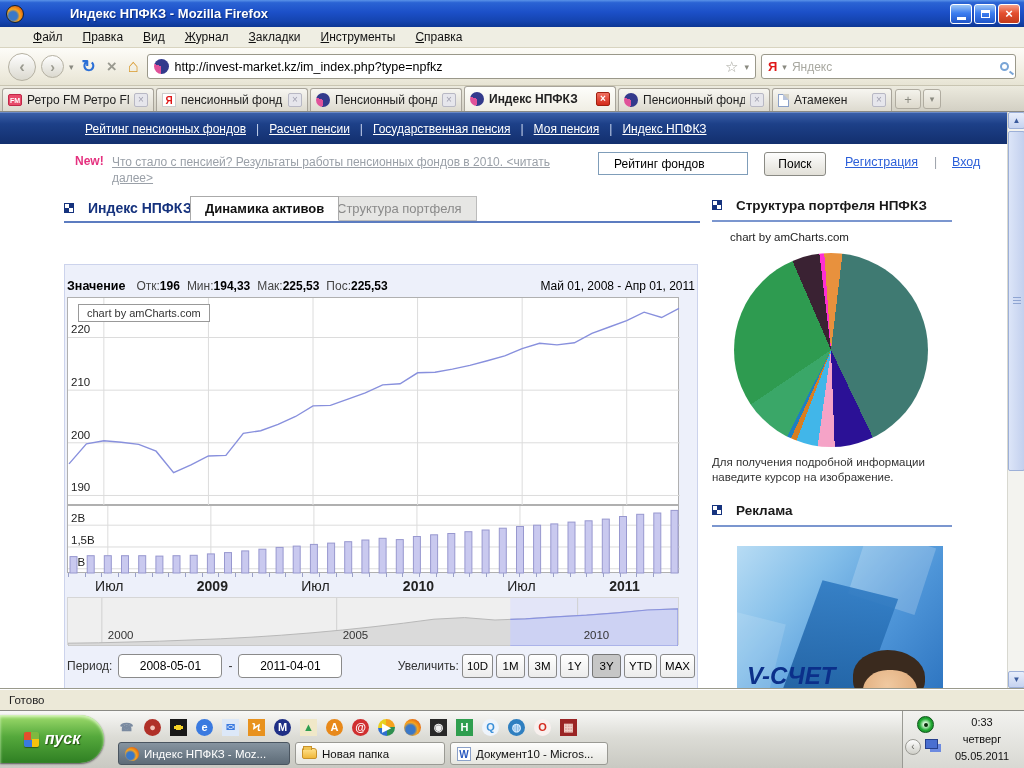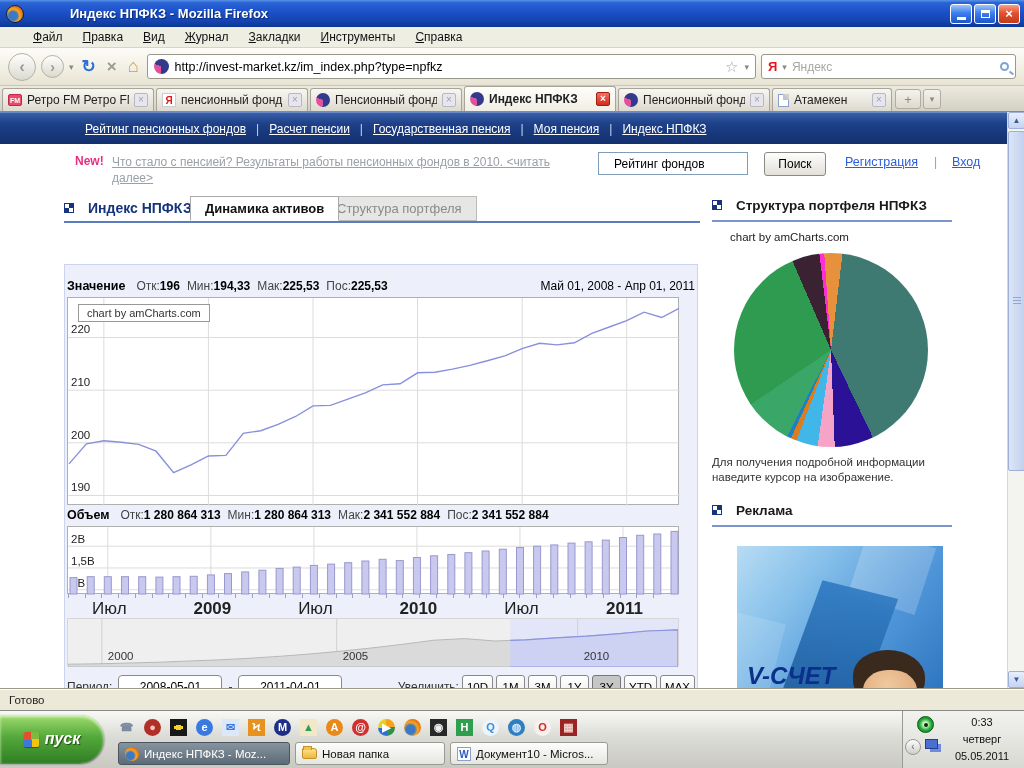--- a/index.html
+++ b/index.html
@@ -113,21 +113,21 @@
   .chead b { color:#000; }
   .chead .spacer { flex:1; }
   .chead .pl { color:#000; }
   .chartwrap { position:relative; width:612px; background:#fff; border:1px solid #b0b0b0; }
   .lc { height:208px; } .vc { height:68px; }
   .watermark { position:absolute; left:10px; top:6px; border:1px solid #999; background:#fff;
     padding:2px 8px; font-size:11px; color:#333; }
   .xaxis { position:relative; width:612px; height:20px; }
   .xaxis .ticks { position:absolute; left:1px; top:0; width:594px; height:4px;
     background:repeating-linear-gradient(90deg,#9aa0c8 0 1px,transparent 1px 16.72px); }
-  .xaxis .xt { position:absolute; top:5px; font-size:17px; color:#222; width:40px; text-align:center; }
+  .xaxis .xt { position:absolute; top:5px; font-size:14px; color:#222; width:40px; text-align:center; }
   .xaxis .xt.b { font-weight:bold; }
   .slider { position:relative; width:612px; height:48px; margin-top:4px; background:#efefef; border:1px solid #d6d6d6; }
   .slider .yl { position:absolute; bottom:3px; font-size:11.5px; color:#333; }
   .period-row { display:flex; align-items:center; margin-top:9px; font-size:12px; color:#333; }
   .pinput { width:104px; height:24px; border:1px solid #8a8a8a; border-radius:4px; text-align:center;
     font-size:12px; margin:0 6px; font-family:"Liberation Sans",sans-serif; }
   .zoombtn { height:24px; min-width:29px; border:1px solid #888; border-radius:3px; margin-left:3px;
     background:linear-gradient(180deg,#fff,#ececec); font-size:11.5px; font-family:"Liberation Sans",sans-serif; padding:0 4px; }
   .zoombtn.active { background:#c6c6c6; border-color:#777; }
 
@@ -341,27 +341,20 @@
           <text x="3" y="193.46835443037975" font-size="11.5" fill="#222">190</text>
           <line x1="0" y1="144.81012658227849" x2="612" y2="144.81012658227849" stroke="#dcdcdc"></line>
           <text x="3" y="140.81012658227849" font-size="11.5" fill="#222">200</text>
           <line x1="0" y1="92.15189873417721" x2="612" y2="92.15189873417721" stroke="#dcdcdc"></line>
           <text x="3" y="88.15189873417721" font-size="11.5" fill="#222">210</text>
           <line x1="0" y1="39.493670886075954" x2="612" y2="39.493670886075954" stroke="#dcdcdc"></line>
           <text x="3" y="35.493670886075954" font-size="11.5" fill="#222">220</text>
           <polyline points="1.0,165.9 18.4,145.9 35.9,142.7 53.3,144.3 70.7,146.4 88.1,153.2 105.6,174.7 123.0,166.9 140.4,158.0 157.9,157.4 175.3,135.3 192.7,132.7 210.1,126.4 227.6,118.5 245.0,107.9 262.4,107.4 279.9,101.1 297.3,94.8 314.7,86.9 332.1,85.8 349.6,74.8 367.0,74.2 384.4,71.1 401.9,67.4 419.3,62.7 436.7,57.9 454.1,50.6 471.6,45.3 489.0,46.9 506.4,44.8 523.9,35.3 541.3,29.0 558.7,22.6 576.1,14.2 593.6,19.5 611.0,10.4" fill="none" stroke="#8890dd" stroke-width="1.4"></polyline>
         </svg>
       <span class="watermark">chart by amCharts.com</span>
-    </div>
-    <div class="chead" style="margin-top:3px">
-      <span class="ct">Объем</span>
-      <span><span>Отк:</span><b>1 280 864 313</b></span>
-      <span><span>Мин:</span><b>1 280 864 313</b></span>
-      <span><span>Мак:</span><b>2 341 552 884</b></span>
-      <span><span>Пос:</span><b>2 341 552 884</b></span>
     </div>
     <div class="chartwrap vc">
       <svg id="volchart" width="612" height="68" viewBox="0 0 612 68">
           <line x1="39.84285714285714" y1="0" x2="39.84285714285714" y2="68" stroke="#dcdcdc"></line>
           <line x1="142.87142857142857" y1="0" x2="142.87142857142857" y2="68" stroke="#dcdcdc"></line>
           <line x1="245.9" y1="0" x2="245.9" y2="68" stroke="#dcdcdc"></line>
           <line x1="348.92857142857144" y1="0" x2="348.92857142857144" y2="68" stroke="#dcdcdc"></line>
           <line x1="451.95714285714286" y1="0" x2="451.95714285714286" y2="68" stroke="#dcdcdc"></line>
           <line x1="554.9857142857143" y1="0" x2="554.9857142857143" y2="68" stroke="#dcdcdc"></line>
           <line x1="0" y1="62.76923076923077" x2="612" y2="62.76923076923077" stroke="#dcdcdc"></line>

